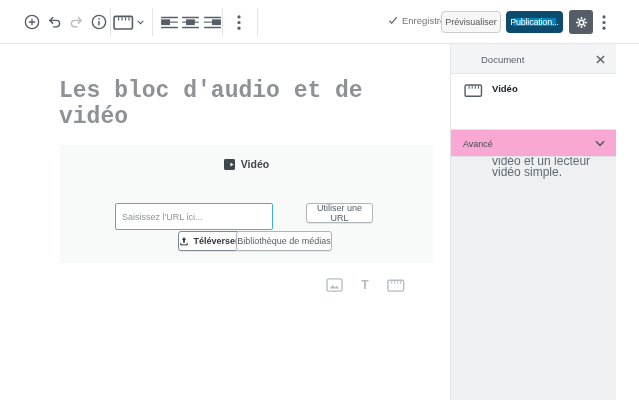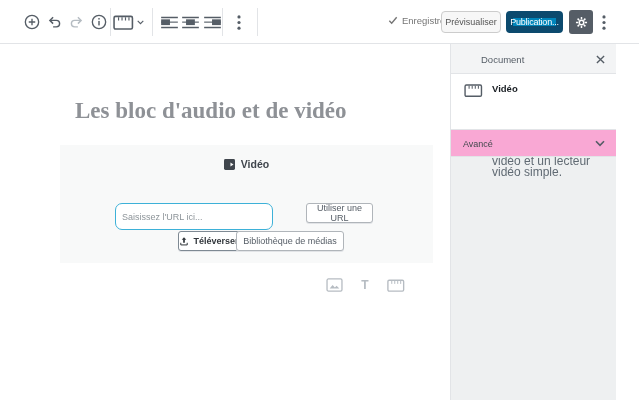--- a/index.html
+++ b/index.html
@@ -44,40 +44,40 @@
   .sb-card .card-icon { position:absolute; left:13px; top:9px; color:#555d66; }
   .sb-card .card-title { position:absolute; left:41px; top:9px; font-size:9.5px; font-weight:bold; color:#191e23; }
   .sb-card .card-desc { position:absolute; left:41px; top:23px; width:118px; font-size:12px;
                         line-height:11px; color:#606a73;margin-top:48px; }
   .sb-advanced { position:relative; background:#f9a8d4; border-bottom:1px solid #e2e4e7; height:27px;
                  cursor:pointer; }
   .sb-advanced .adv-label { position:absolute; left:12px; top:9px; font-size:9px; color:#44494e; }
   .sb-advanced .adv-chev { position:absolute; right:11px; top:10px; color:#555d66; }
 
   
-  .post-title { position:absolute; left:59px; top:98px; width:380px;
-                font-family:Liberation Serif, serif; font-weight:bold; font-size:23px;
-                color:#8e9196; cursor:text;margin-left:16px; }
+  .post-title { position:absolute; left:59px; top:78px; width:380px;
+                font-family:Liberation Mono, monospace; font-weight:bold; font-size:23px;
+                color:#8e9196; cursor:text; }
   .vid-placeholder { position:absolute; left:60px; top:145px; width:373px; height:118px;
                      background:#f8f9f9; }
   .vp-head { position:absolute; left:0; top:13px; width:100%; display:flex; align-items:center;
              justify-content:center; gap:6px; color:#40464d; }
   .vp-head .vp-label { font-size:10.5px; font-weight:bold; }
   .vp-instructions { position:absolute; left:0; top:33px; width:100%; text-align:center;
                      font-size:9.5px; letter-spacing:-0.3px; white-space:nowrap; color:#40464d; }
   .vp-input { position:absolute; left:55px; top:58px; width:158px; height:27px;
-              border:1.5px solid #3db1d8; border-radius:7px; background:#fff; padding:0 6px;
+              border:1.5px solid #3db1d8; border-radius:2px; background:#fff; padding:0 6px;
               font-size:9px; color:#32373c; outline:none; font-family:"Liberation Sans",sans-serif; }
   .vp-input::placeholder { color:#8d9499; }
   .vp-btn { position:absolute; height:20px; background:#fff; border:1px solid #b0b5ba; border-radius:3px;
             display:flex; align-items:center; justify-content:center; gap:4px;
             font-size:9px; color:#555d66; cursor:pointer; box-shadow:0 1px 0 #e2e4e7;margin-left:23px; }
   .vp-use-url { left:223px; top:58px; width:67px; }
   .vp-upload  { left:95px; top:86px; width:62px; border-color:#7e8993; font-weight:bold; color:#32373c; }
-  .vp-media   { left:153px; top:86px; width:108px; }
+  .vp-media   { left:153px; top:86px; width:96px; }
 
   .appender { position:absolute; left:325px; top:277px; display:flex; align-items:center; gap:13px;
               color:#b6bcc2; }
   .appender .ap-btn { display:flex; align-items:center; justify-content:center; width:18px; height:16px;
                       cursor:pointer; }
   .appender .ap-text { font-size:12px; font-weight:bold; color:#b6bcc2; }
 
   svg { display:block; }
 </style>
 </head>

